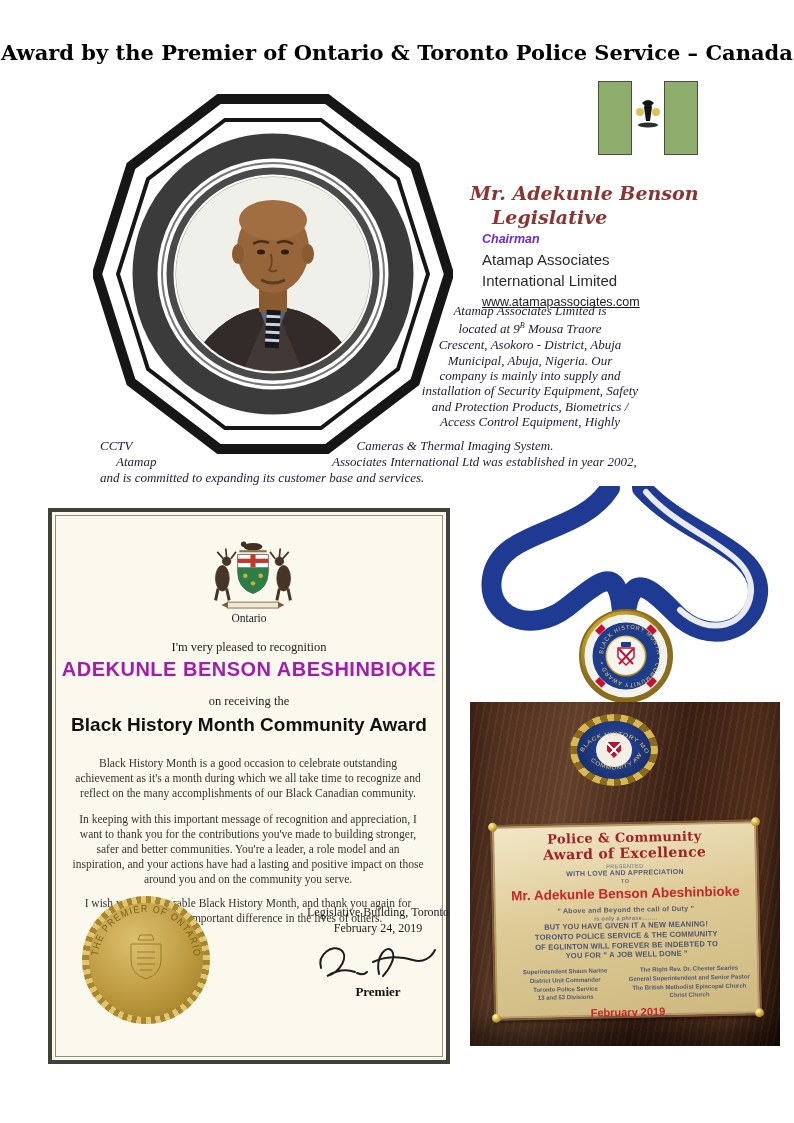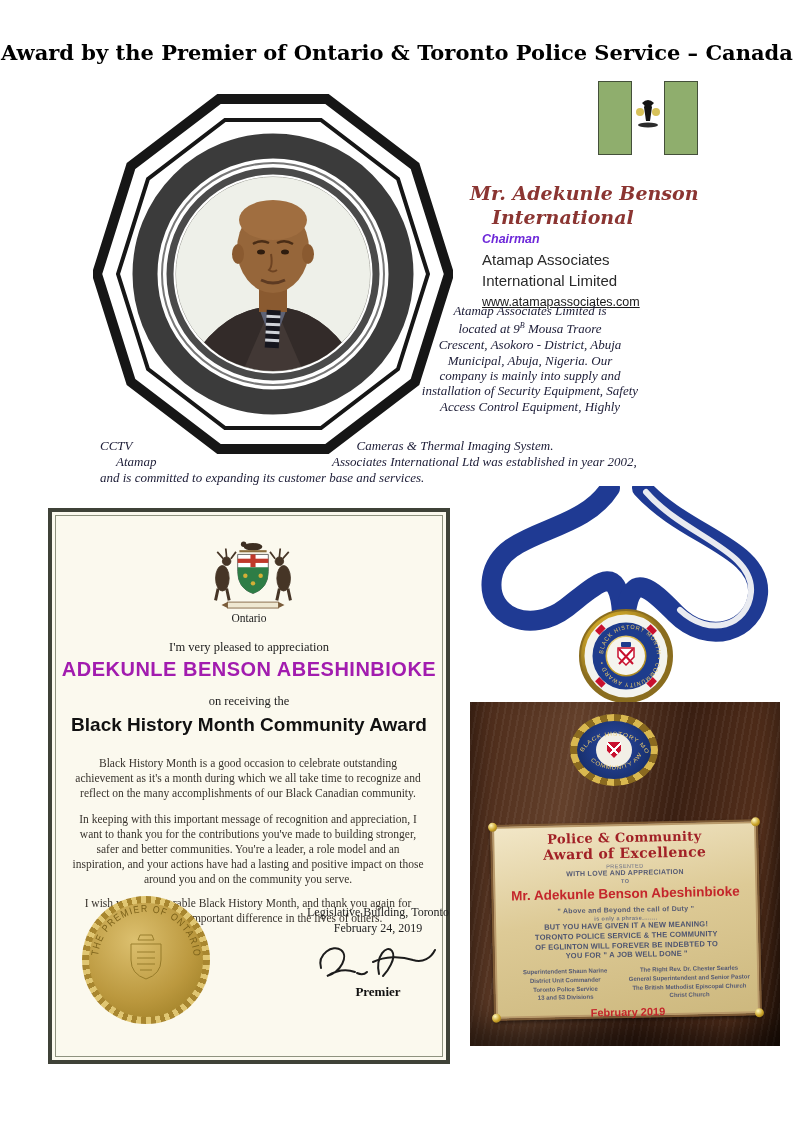--- a/index.html
+++ b/index.html
@@ -146,36 +146,37 @@
     <ellipse cx="16" cy="30" rx="10" ry="2.5" fill="#2c2c2c"></ellipse>
     <circle cx="8" cy="17" r="4" fill="#d8c25a"></circle>
     <circle cx="24" cy="17" r="4" fill="#d8c25a"></circle>
     <path d="M12,12 q4,-8 8,0 l-2,14 h-4 Z" fill="#141414"></path>
     <path d="M10,8 q6,-6 12,0 l-4,4 h-4 Z" fill="#141414"></path>
   </svg>
 </div>
 
 <div class="abs name-block">
   <div>Mr. Adekunle Benson</div>
-  <div class="name-l2">International</div>
+  <div class="name-l2">Legislative</div>
 </div>
 <div class="abs role">Chairman</div>
 <div class="abs company">
   <div>Atamap Associates</div>
   <div>International Limited</div>
 </div>
 <div class="abs website">www.atamapassociates.com</div>
 
 <div class="abs about">
   <div>Atamap Associates Limited is</div>
   <div><span>located at 9</span><sup>B</sup><span> Mousa Traore</span></div>
   <div>Crescent, Asokoro - District, Abuja</div>
   <div>Municipal, Abuja, Nigeria.   Our</div>
   <div>company is mainly into supply and</div>
   <div>installation of Security Equipment, Safety</div>
+  <div>and Protection Products, Biometrics /</div>
   <div>Access Control Equipment, Highly</div>
 </div>
 <div class="abs wrapline w-c1">CCTV</div>
 <div class="abs wrapline w-c2">Cameras &amp; Thermal Imaging System.</div>
 <div class="abs wrapline w-a1">Atamap</div>
 <div class="abs wrapline w-a2">Associates International Ltd was established in year 2002,</div>
 <div class="abs wrapline w-last">and is committed to expanding its customer base and services.</div>
 
 <div class="abs certificate">
   <div class="cert-inner"></div>
@@ -201,21 +202,21 @@
     <rect x="52" y="29" width="36" height="5" fill="#c0392b"></rect>
     <path d="M52,39 h36 v5 q0,20 -18,26 q-18,-6 -18,-26 Z" fill="#2e7d46"></path>
     <circle cx="61" cy="49" r="2.6" fill="#d4af37"></circle>
     <circle cx="79" cy="49" r="2.6" fill="#d4af37"></circle>
     <circle cx="70" cy="58" r="2.6" fill="#d4af37"></circle>
     <rect x="40" y="80" width="60" height="7" fill="#efe8d2" stroke="#7a5c3a" stroke-width="1"></rect>
     <path d="M40,80 l-7,3.5 7,3.5 Z M100,80 l7,3.5 -7,3.5 Z" fill="#7a5c3a"></path>
   </svg>
 
   <div class="cert-center abs cert-logo-caption">Ontario</div>
-  <div class="cert-center abs cert-intro">I'm very pleased to appreciation</div>
+  <div class="cert-center abs cert-intro">I'm very pleased to recognition</div>
   <div class="cert-center abs cert-name">ADEKUNLE BENSON ABESHINBIOKE</div>
   <div class="cert-center abs cert-sub">on receiving the</div>
   <div class="cert-center abs cert-award">Black History Month Community Award</div>
   <p class="cert-p p1">Black History Month is a good occasion to celebrate outstanding achievement as it's a month during which we all take time to recognize and reflect on the many accomplishments of our Black Canadian community.</p>
   <p class="cert-p p2">In keeping with this important message of recognition and appreciation, I want to thank you for the contributions you've made to building stronger, safer and better communities. You're a leader, a role model and an inspiration, and your actions have had a lasting and positive impact on those around you and on the community you serve.</p>
   <p class="cert-p p3">I wish you a memorable Black History Month, and thank you again for making such an important difference in the lives of others.</p>
 
   <div class="abs seal">
     <div class="seal-core"></div>
     <svg class="seal-svg" width="128" height="128" viewBox="0 0 128 128">

